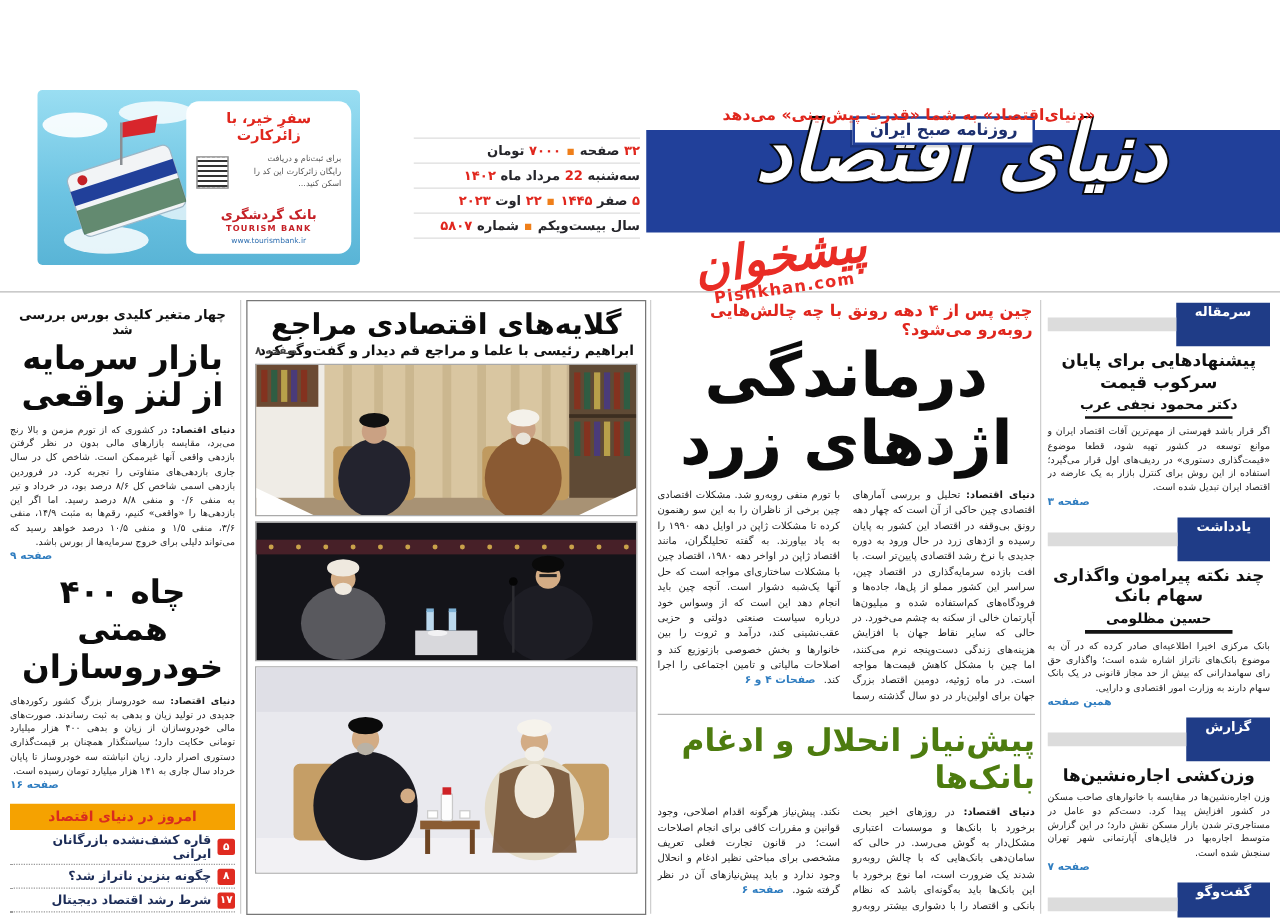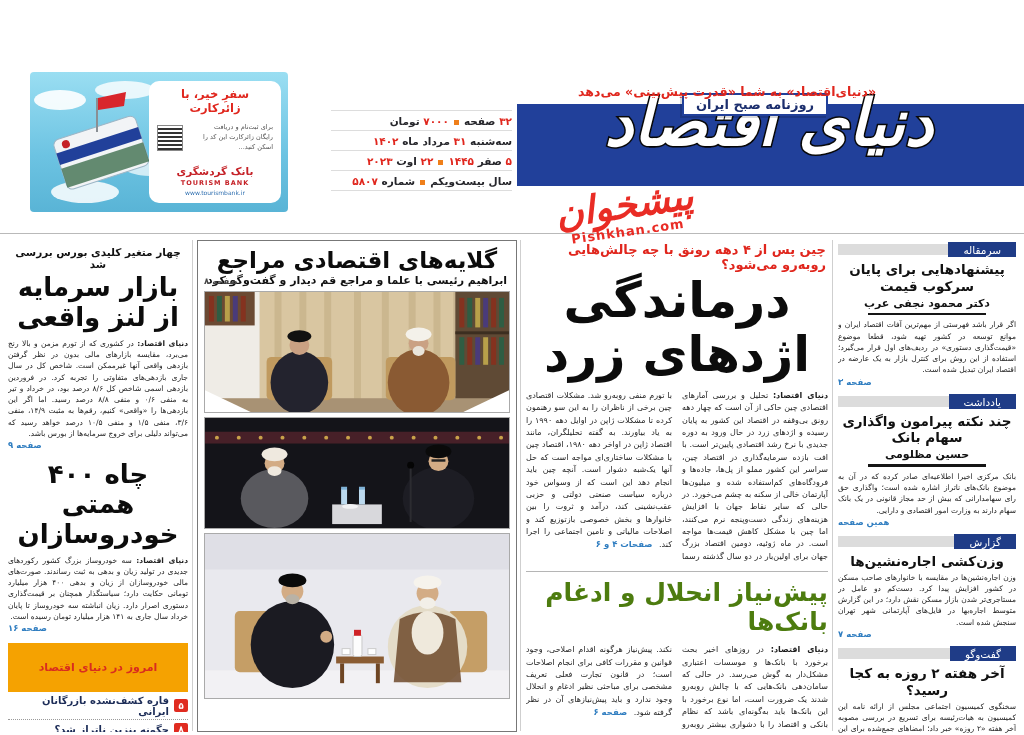--- a/index.html
+++ b/index.html
@@ -42,21 +42,21 @@
 
   
   .hrule{position:absolute;left:0;right:0;top:233px;height:1px;background:#b9b9b9;}
   .vrule{position:absolute;top:240px;bottom:4px;width:1px;background:#cfcfcf;}
   .v1{left:192px;} .v2{left:520px;} .v3{left:832px;}
 
   
   .right-rail{position:absolute;left:838px;width:178px;top:242px;height:492px;overflow:hidden;}
   .rr{margin-bottom:7px;}
   .rr-head{display:flex;align-items:center;margin-bottom:4px;}
-  .rr-badge{background:#1f3c87;color:#fff;font-size:10.5px;font-weight:normal;padding:2px 15px 1px;}
+  .rr-badge{background:#1f3c87;color:#fff;font-size:10.5px;font-weight:bold;padding:2px 15px 21px;}
   .rr-fill{flex:1;height:11px;background:#dcdcdc;}
   .rr-title{margin:2px 0 2px;font-size:13.5px;font-weight:900;color:#111;text-align:center;line-height:1.25;}
   .rr-author{text-align:center;font-weight:bold;font-size:11px;color:#111;}
   .rr-author::after{content:"";display:block;width:66%;height:2.5px;background:#151515;margin:3px auto 4px;}
   .rr-body{margin:2px 0 0;font-size:7.5px;line-height:1.5;color:#222;text-align:justify;}
   .plink{color:#2f7dc0;font-weight:bold;font-size:8.5px;text-decoration:none;display:block;text-align:left;margin-top:1px;}
   .plink-inline{display:inline;margin:0 4px 0 0;}
 
   
   .center-col{position:absolute;left:526px;width:302px;top:240px;height:494px;overflow:hidden;}
@@ -77,21 +77,21 @@
   .ph{display:block;width:100%;border:1px solid #aaa;box-sizing:border-box;margin-top:4px;}
 
   
   .left-col{position:absolute;left:8px;width:180px;top:244px;height:488px;overflow:hidden;}
   .lk{font-size:10.5px;font-weight:bold;text-align:center;color:#111;margin:2px 0 3px;}
   .lhead{font-size:26px;font-weight:900;text-align:center;line-height:1.15;color:#0c0c0c;letter-spacing:-0.5px;margin:0 0 5px;}
   .lbody{font-size:7.5px;line-height:1.5;text-align:justify;color:#222;margin:0;}
   .lstory{margin-bottom:10px;}
 
   .today{margin-top:4px;}
-  .today-head{background:#f5a201;color:#d92c1f;font-weight:900;font-size:11px;text-align:center;padding:18px 0;}
+  .today-head{background:#f5a201;color:#d92c1f;font-weight:900;font-size:11px;text-align:center;padding:4px 0;}
   .today-row{display:flex;align-items:center;gap:5px;border-bottom:1px dotted #9a9a9a;padding:2.5px 0;}
   .today-num{width:14px;height:13px;background:#e02b20;color:#fff;font-size:8.5px;font-weight:bold;
     display:flex;align-items:center;justify-content:center;border-radius:2px;flex:none;}
   .today-text{font-size:10px;font-weight:bold;color:#1c2c57;}
 </style>
 </head>
 <body>
 
 <div class="page">
 
@@ -103,21 +103,21 @@
     <div class="wfa">پیشخوان</div>
     <div class="wen">Pishkhan.com</div>
   </div>
 
   <div class="pubinfo">
     <div class="pubrow">
       <span class="rednum"><span class="rn">۳۲</span> صفحه</span>
       <span class="b rednum"><span class="rn">۷۰۰۰</span> تومان</span>
     </div>
     <div class="pubrow">
-      <span class="rednum">سه‌شنبه <span class="rn">۳۱</span> مرداد ماه <span class="rn">۱۴۰۲</span></span>
+      <span class="rednum">سه‌شنبه <span class="rn">22</span> مرداد ماه <span class="rn">۱۴۰۲</span></span>
       <span class="b rednum"></span>
     </div>
     <div class="pubrow">
       <span class="rednum"><span class="rn">۵</span> صفر <span class="rn">۱۴۴۵</span></span>
       <span class="b rednum"><span class="rn">۲۲</span> اوت <span class="rn">۲۰۲۳</span></span>
     </div>
     <div class="pubrow">
       <span class="rednum">سال بیست‌ویکم</span>
       <span class="b rednum">شماره <span class="rn">۵۸۰۷</span></span>
     </div>

